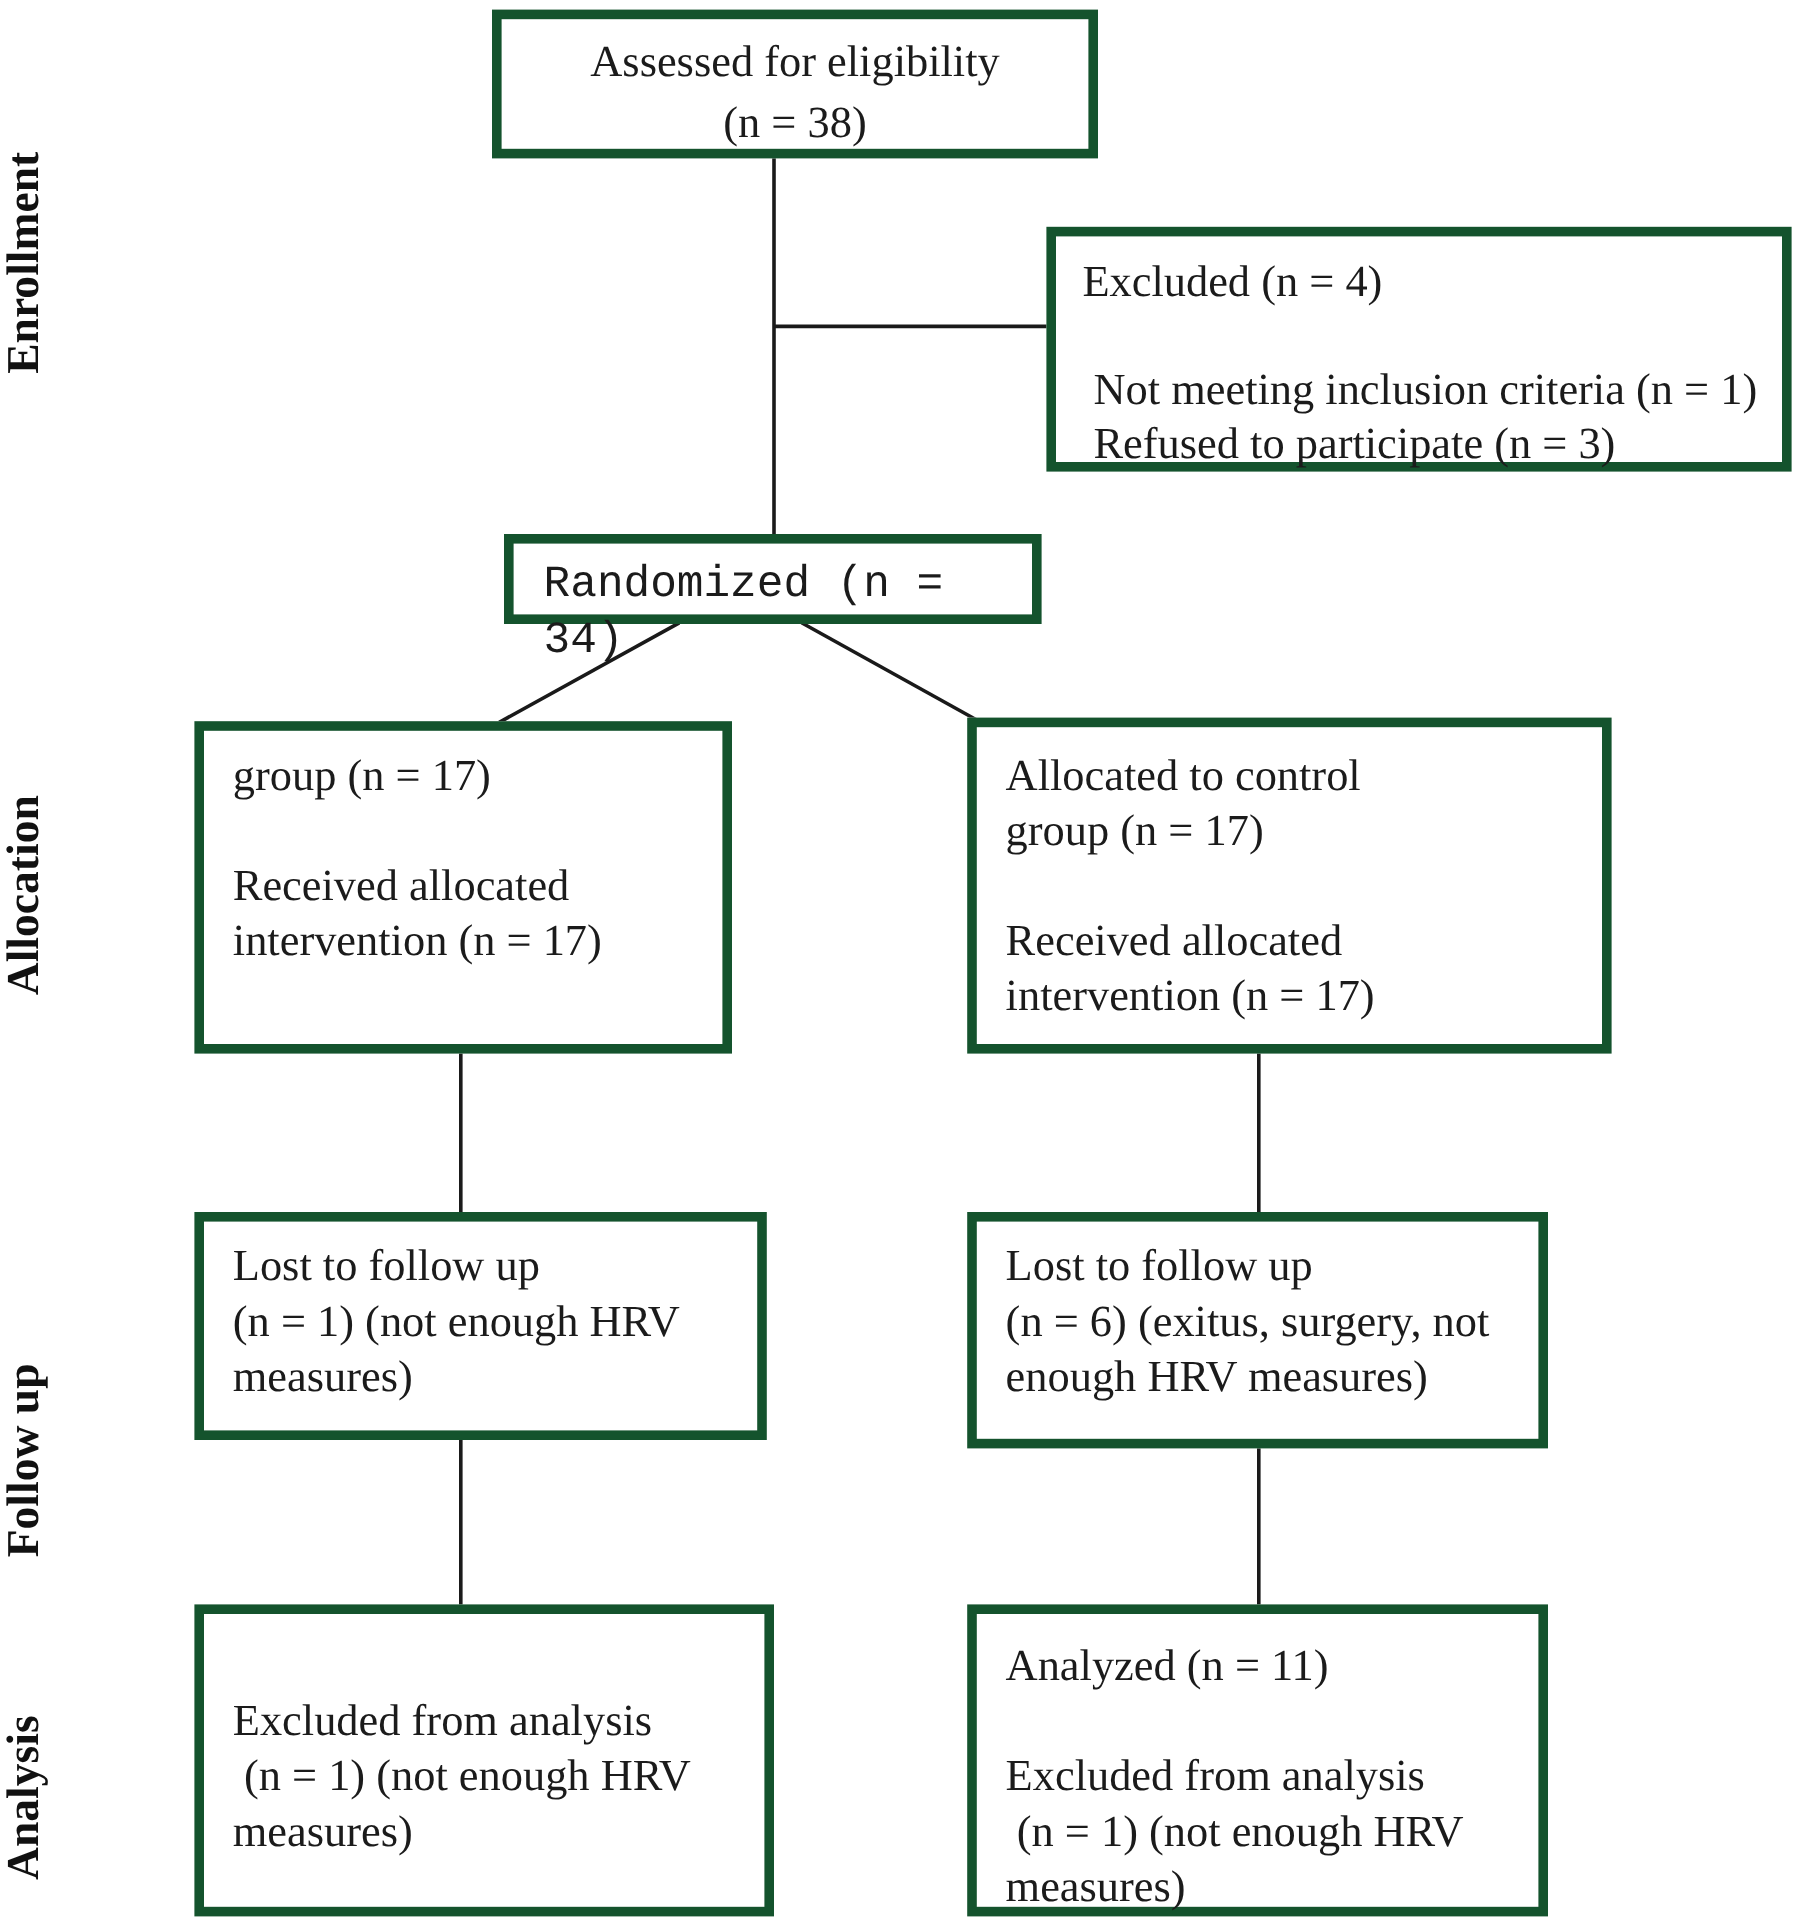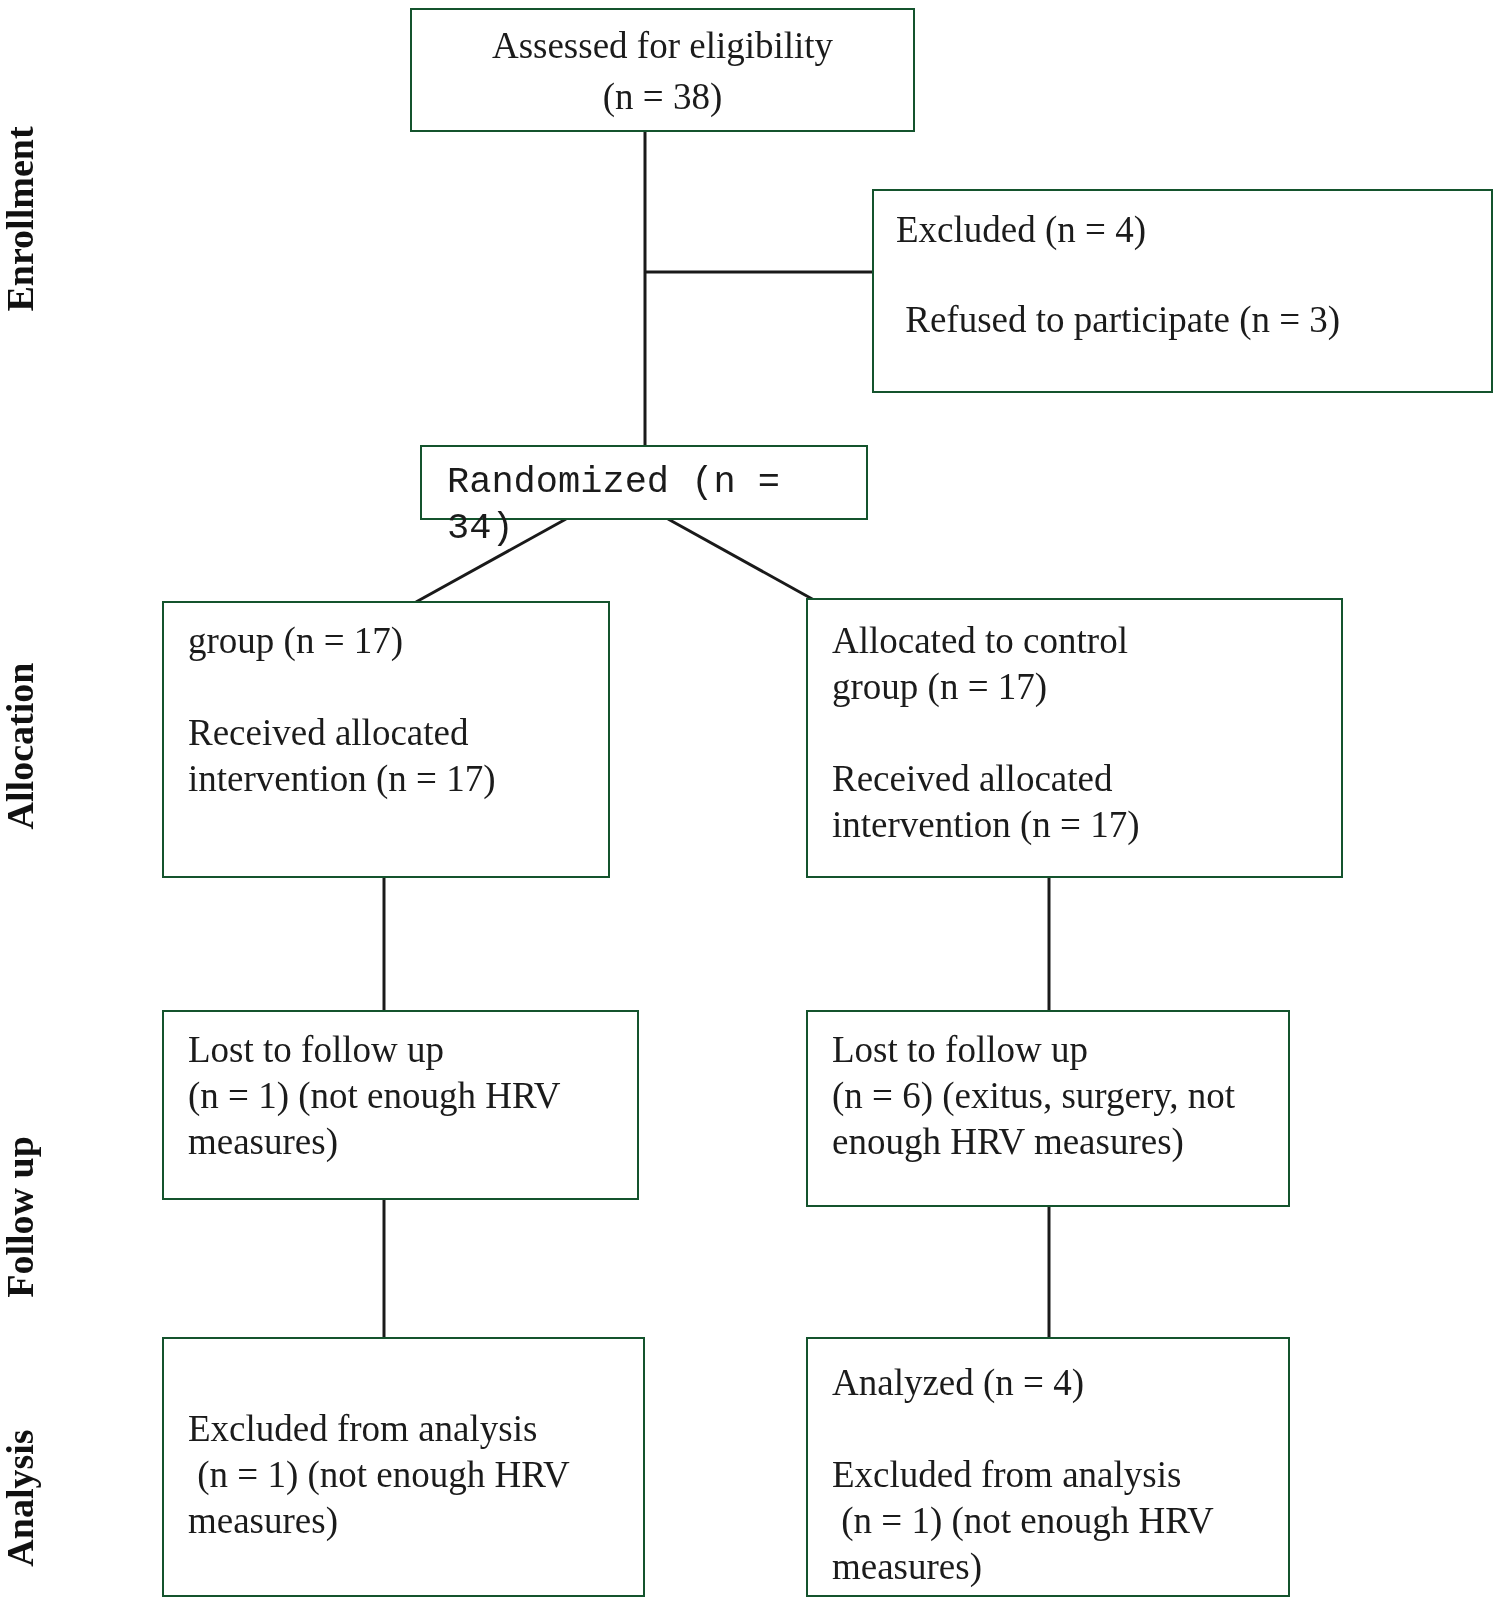--- a/index.html
+++ b/index.html
@@ -5,21 +5,21 @@
   * { margin:0; padding:0; box-sizing:border-box; }
   html, body { width:1500px; height:1603px; background:#ffffff; }
   body { font-family:"Liberation Serif", serif; color:#1b1b1b; }
   .canvas { position:relative; width:1500px; height:1603px; overflow:hidden; background:#ffffff; }
   svg.connectors { position:absolute; left:0; top:0; width:1500px; height:1603px; }
   svg.connectors line { stroke:#1a1a1a; stroke-width:3; }
 
   .box {
     position:absolute;
     background:#ffffff;
-    border:2px solid #14532d;
+    border:8px solid #14532d;
     font-size:37px;
   }
   .bline { line-height:46px; min-height:46px; white-space:pre-wrap; }
 
   #box-assessed   { left:410px; top:8px;    width:505px; height:124px; text-align:center; padding-top:10px; }
   #box-assessed .bline { line-height:51px; min-height:51px; }
   #box-excluded   { left:872px; top:189px;  width:621px; height:204px; padding:16px 8px 0 22px; }
   #box-excluded .bline { line-height:45px; min-height:45px; }
   #box-randomized { left:420px; top:445px;  width:448px; height:75px;  padding:12px 0 0 25px;font-family:Liberation Mono, monospace; }
   #box-alloc-exercise { left:162px; top:601px;  width:448px; height:277px; padding:15px 0 0 24px; }
@@ -65,20 +65,21 @@
   <div class="stage-label" id="stage-analysis">Analysis</div>
 
   <div class="box" id="box-assessed">
     <div class="bline">Assessed for eligibility</div>
     <div class="bline">(n = 38)</div>
   </div>
 
   <div class="box" id="box-excluded">
     <div class="bline">Excluded (n = 4)</div>
     <div class="bline"></div>
+    <div class="bline"> Not meeting inclusion criteria (n = 1)</div>
     <div class="bline"> Refused to participate (n = 3)</div>
   </div>
 
   <div class="box" id="box-randomized">
     <div class="bline">Randomized (n = 34)</div>
   </div>
 
   <div class="box" id="box-alloc-exercise">
     <div class="bline">group (n = 17)</div>
     <div class="bline"></div>
@@ -107,20 +108,20 @@
   </div>
 
   <div class="box" id="box-an-exercise">
     <div class="bline"></div>
     <div class="bline">Excluded from analysis</div>
     <div class="bline"> (n = 1) (not enough HRV</div>
     <div class="bline">measures)</div>
   </div>
 
   <div class="box" id="box-an-control">
-    <div class="bline">Analyzed (n = 4)</div>
+    <div class="bline">Analyzed (n = 11)</div>
     <div class="bline"></div>
     <div class="bline">Excluded from analysis</div>
     <div class="bline"> (n = 1) (not enough HRV</div>
     <div class="bline">measures)</div>
   </div>
 
 </div>
 
 </body></html>

